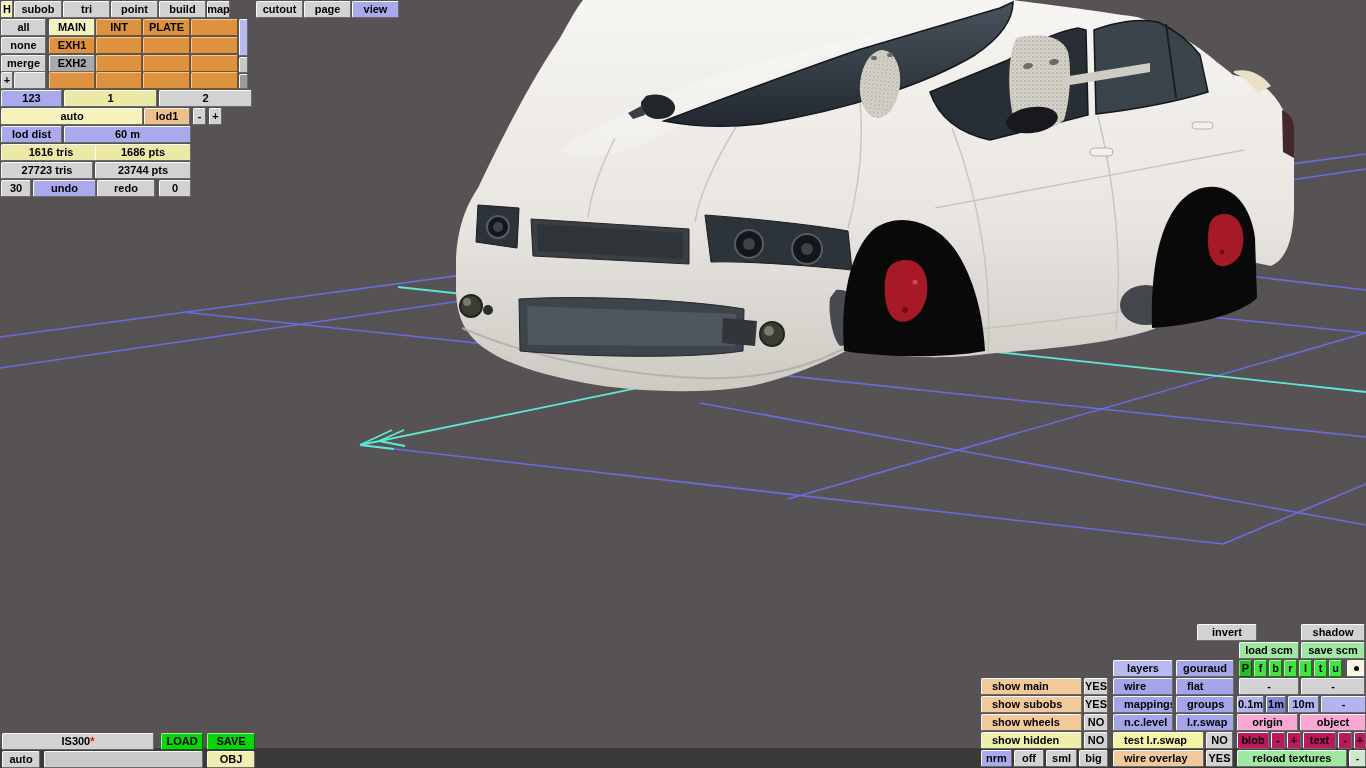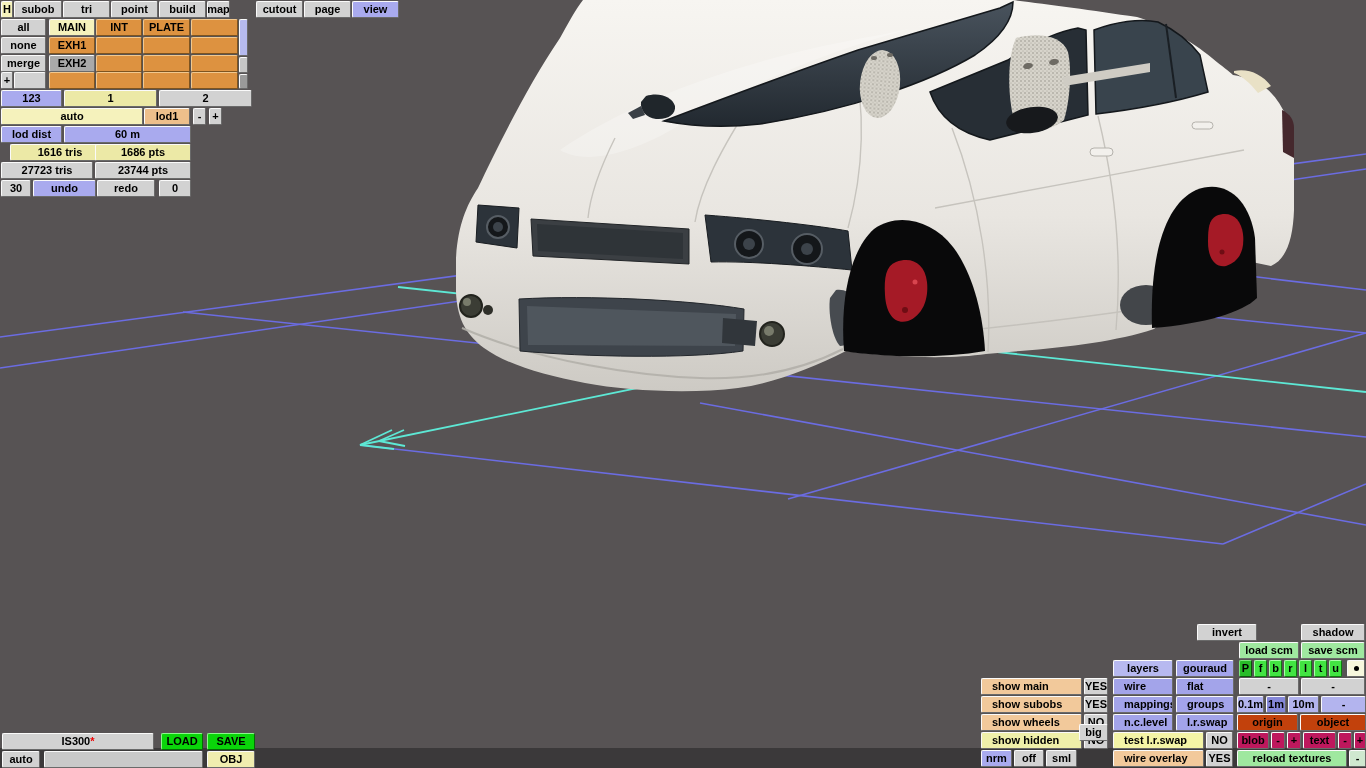--- a/index.html
+++ b/index.html
@@ -20,21 +20,21 @@
   .payel{background:#f5f2bc;}
   .payel2{background:#f0edaf;}
   .orange{background:#dd9240;border-color:#f2c88e #7d5420 #7d5420 #f2c88e;}
   .peachlt{background:#edbf8b;}
   .peri{background:#a9aaee;}
   .perim{background:#a3a4ea;}
   .perill{background:#b7b9f0;}
   .perilt{background:#b3b4ee;}
   .peridk{background:#8587d8;}
   .peach{background:#f2c99b;}
-  .cyanb{background:#c2410c;}
+  .cyanb{background:#f9a8d4;}
   .byel{background:#be185d;}
   .hyel{background:#efefa9;}
   .tyel{background:#f4f4a6;}
   .lgreen{background:#9fe89f;}
   .lgreen2{background:#cfe8cf;}
   .bgreen{background:#0ad50a;border-color:#8cf78c #046c04 #046c04 #8cf78c;}
   .ggreen{background:#42e442;border-color:#a8ffa8 #0c7c0c #0c7c0c #a8ffa8;}
   .pgreen{background:#28bc28;border-color:#7ce87c #0a550a #0a550a #7ce87c;}
   .dotb{background:#f7f7dd;}
   .sb{position:absolute;box-sizing:border-box;border:1px solid;border-color:#fafafa #6a6a6a #6a6a6a #fafafa;border-radius:2px;}
@@ -235,21 +235,21 @@
   <div class="b grey" style="left:159px;top:90px;width:93px">2</div>
 
   <div class="b payel" style="left:1px;top:108px;width:142px">auto</div>
   <div class="b peachlt" style="left:144px;top:108px;width:46px">lod1</div>
   <div class="b grey" style="left:193px;top:108px;width:13px">-</div>
   <div class="b grey" style="left:209px;top:108px;width:13px">+</div>
 
   <div class="b peri" style="left:1px;top:126px;width:61px">lod dist</div>
   <div class="b peri" style="left:64px;top:126px;width:127px">60 m</div>
 
-  <div class="b yellow" style="left:10px;top:144px;width:100px">1616 tris</div>
+  <div class="b yellow" style="left:1px;top:144px;width:100px">1616 tris</div>
   <div class="b yellow" style="left:95px;top:144px;width:96px">1686 pts</div>
   <div class="b grey" style="left:1px;top:162px;width:92px">27723 tris</div>
   <div class="b grey" style="left:95px;top:162px;width:96px">23744 pts</div>
 
   <div class="b grey" style="left:1px;top:180px;width:30px">30</div>
   <div class="b peri" style="left:33px;top:180px;width:63px">undo</div>
   <div class="b grey" style="left:97px;top:180px;width:58px">redo</div>
   <div class="b grey" style="left:159px;top:180px;width:32px">0</div>
 </div>
 
@@ -316,18 +316,18 @@
   <div class="b byel" style="left:1237px;top:732px;width:32px">blob</div>
   <div class="b byel" style="left:1271px;top:732px;width:14px">-</div>
   <div class="b byel" style="left:1287px;top:732px;width:14px">+</div>
   <div class="b byel" style="left:1303px;top:732px;width:33px">text</div>
   <div class="b byel" style="left:1338px;top:732px;width:14px">-</div>
   <div class="b byel" style="left:1354px;top:732px;width:12px">+</div>
 
   <div class="b peri" style="left:981px;top:750px;width:31px">nrm</div>
   <div class="b grey" style="left:1014px;top:750px;width:30px">off</div>
   <div class="b grey" style="left:1046px;top:750px;width:31px">sml</div>
-  <div class="b grey" style="left:1079px;top:724px;width:29px">big</div>
+  <div class="b grey" style="left:1079px;top:750px;width:29px">big</div>
   <div class="b peach lft" style="left:1113px;top:750px;width:91px">wire overlay</div>
   <div class="b grey" style="left:1206px;top:750px;width:27px">YES</div>
   <div class="b lgreen" style="left:1237px;top:750px;width:110px">reload textures</div>
   <div class="b lgreen2" style="left:1349px;top:750px;width:17px">-</div>
 </div>
 
 </body></html>

